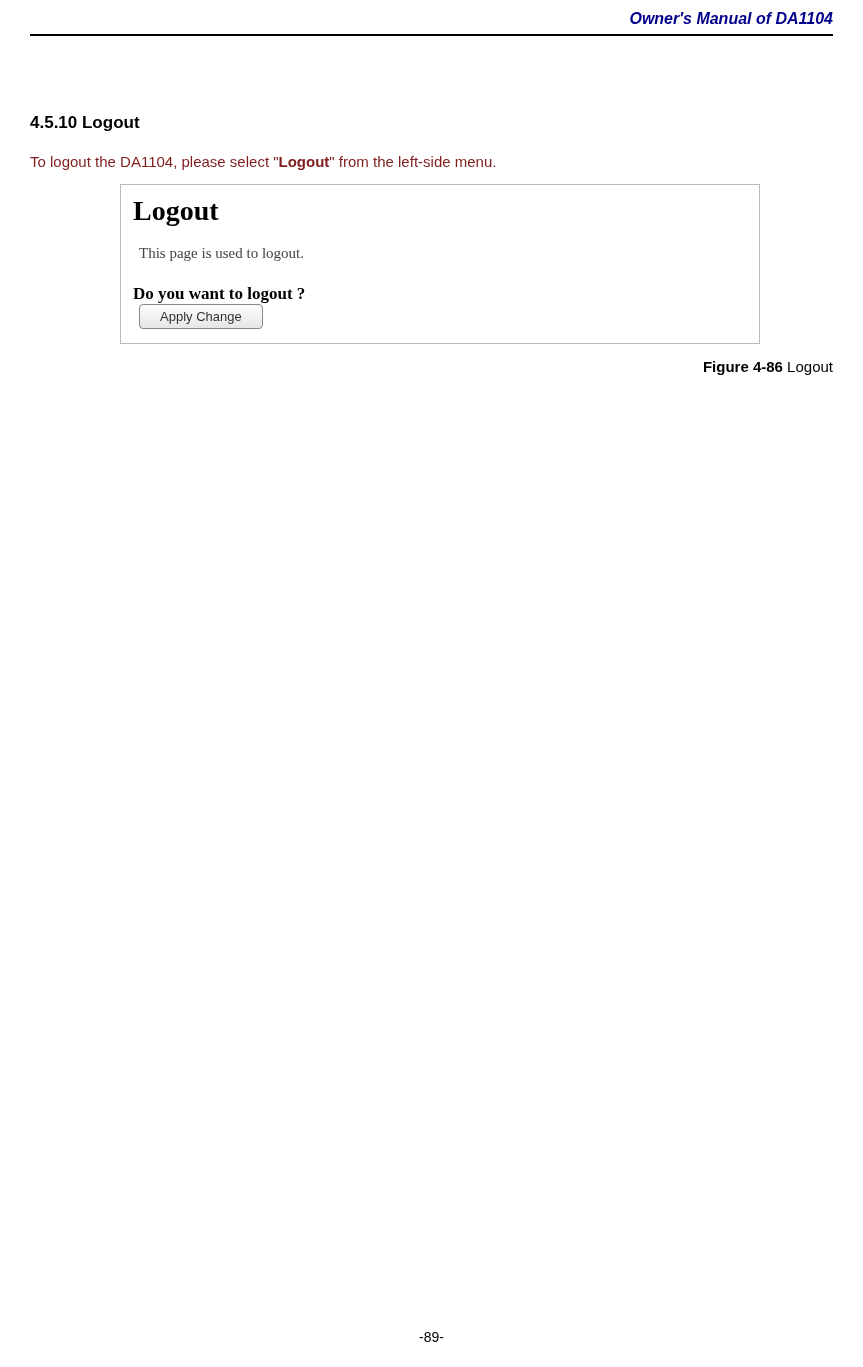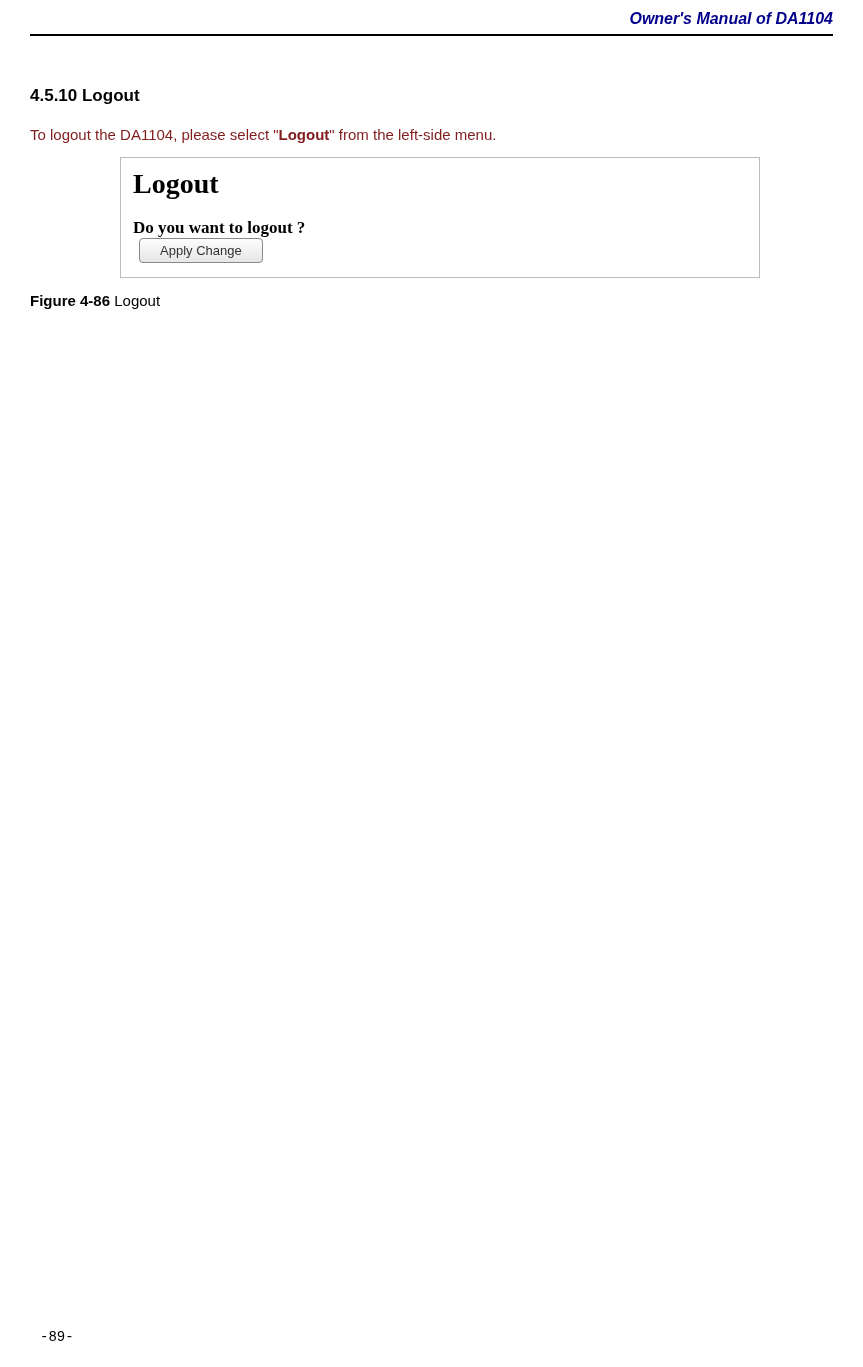--- a/index.html
+++ b/index.html
@@ -23,21 +23,21 @@
       font-style: italic;
       color: #00008B;
       font-size: 16px;
     }
     .header-rule {
       border: none;
       border-top: 2px solid #000;
       margin-top: 6px;
     }
     .section-heading {
-      margin-top: 50px;
+      margin-top: 77px;
       font-family: Arial, Helvetica, sans-serif;
       font-weight: bold;
       font-size: 17px;
       color: #000;
     }
     .body-text {
       margin-top: 20px;
       font-family: Arial, Helvetica, sans-serif;
       font-size: 15px;
       color: #7f1d1d;
@@ -79,55 +79,55 @@
       font-size: 13px;
       color: #333;
       padding: 4px 20px;
       border: 1px solid #888;
       border-radius: 4px;
       background: linear-gradient(#fdfdfd, #e6e6e6);
       cursor: pointer;
       margin-left: 6px;
     }
     .figure-caption {
-      text-align: left;
+      text-align: right;
       margin-top: 14px;
       font-family: Arial, Helvetica, sans-serif;
       font-size: 15px;
       color: #000;
     }
     .figure-caption .fig-label {
       font-weight: bold;
     }
     .page-number {
       position: absolute;
       bottom: 22px;
       left: 0;
       right: 0;
-      text-align: left;
-      font-family: Liberation Mono, monospace;
+      text-align: center;
+      font-family: Liberation Sans, sans-serif;
       font-size: 14px;
       color: #000;
-      margin-left: 40px;
     }
   </style>
 </head>
 <body>
 
 <div class="header-right">Owner's Manual of DA1104</div>
 <hr class="header-rule">
 
 <div class="section-heading">4.5.10 Logout</div>
 
 <div class="body-text">
   <span>To logout the DA1104, please select "</span><b>Logout</b><span>" from the left-side menu.</span>
 </div>
 
 <div class="screenshot-box">
   <div class="logout-title">Logout</div>
+  <div class="logout-desc">This page is used to logout.</div>
   <div class="logout-question">Do you want to logout ?</div>
   <button class="apply-button">Apply Change</button>
 </div>
 
 <div class="figure-caption">
   <span class="fig-label">Figure 4-86</span><span> Logout</span>
 </div>
 
 <div class="page-number">-89-</div>
 

